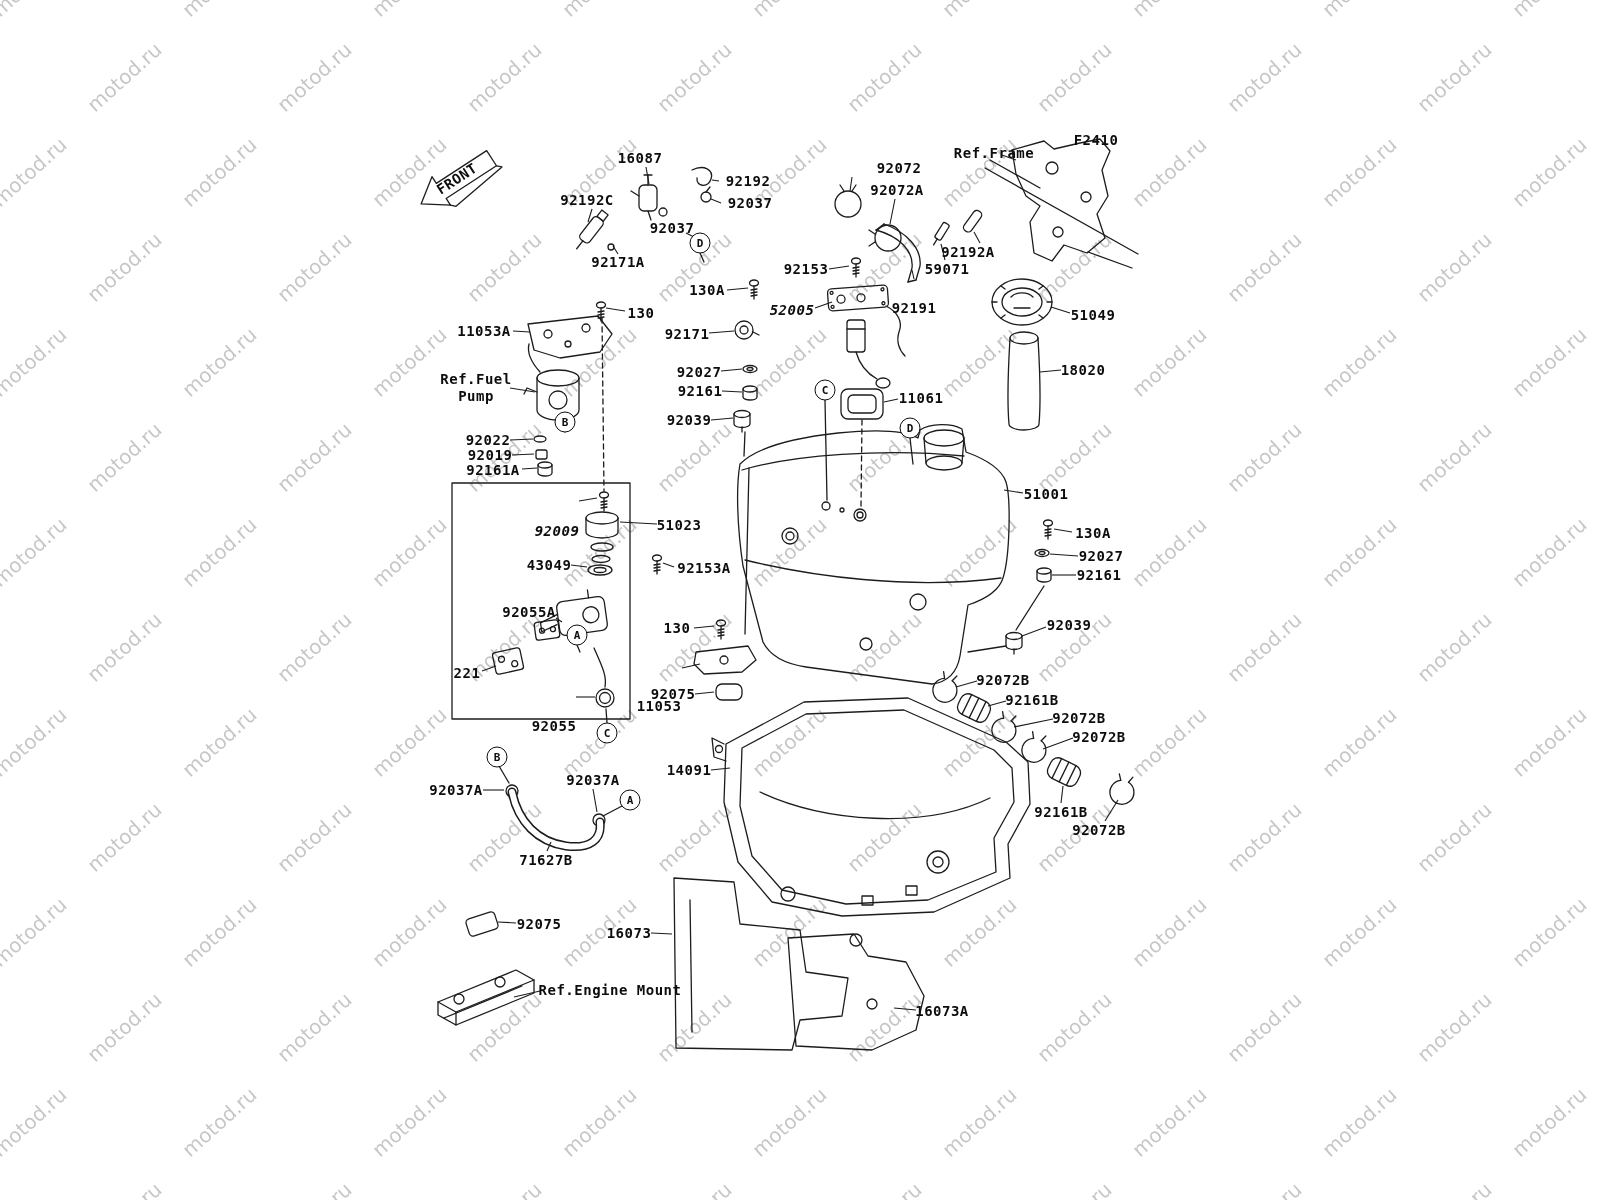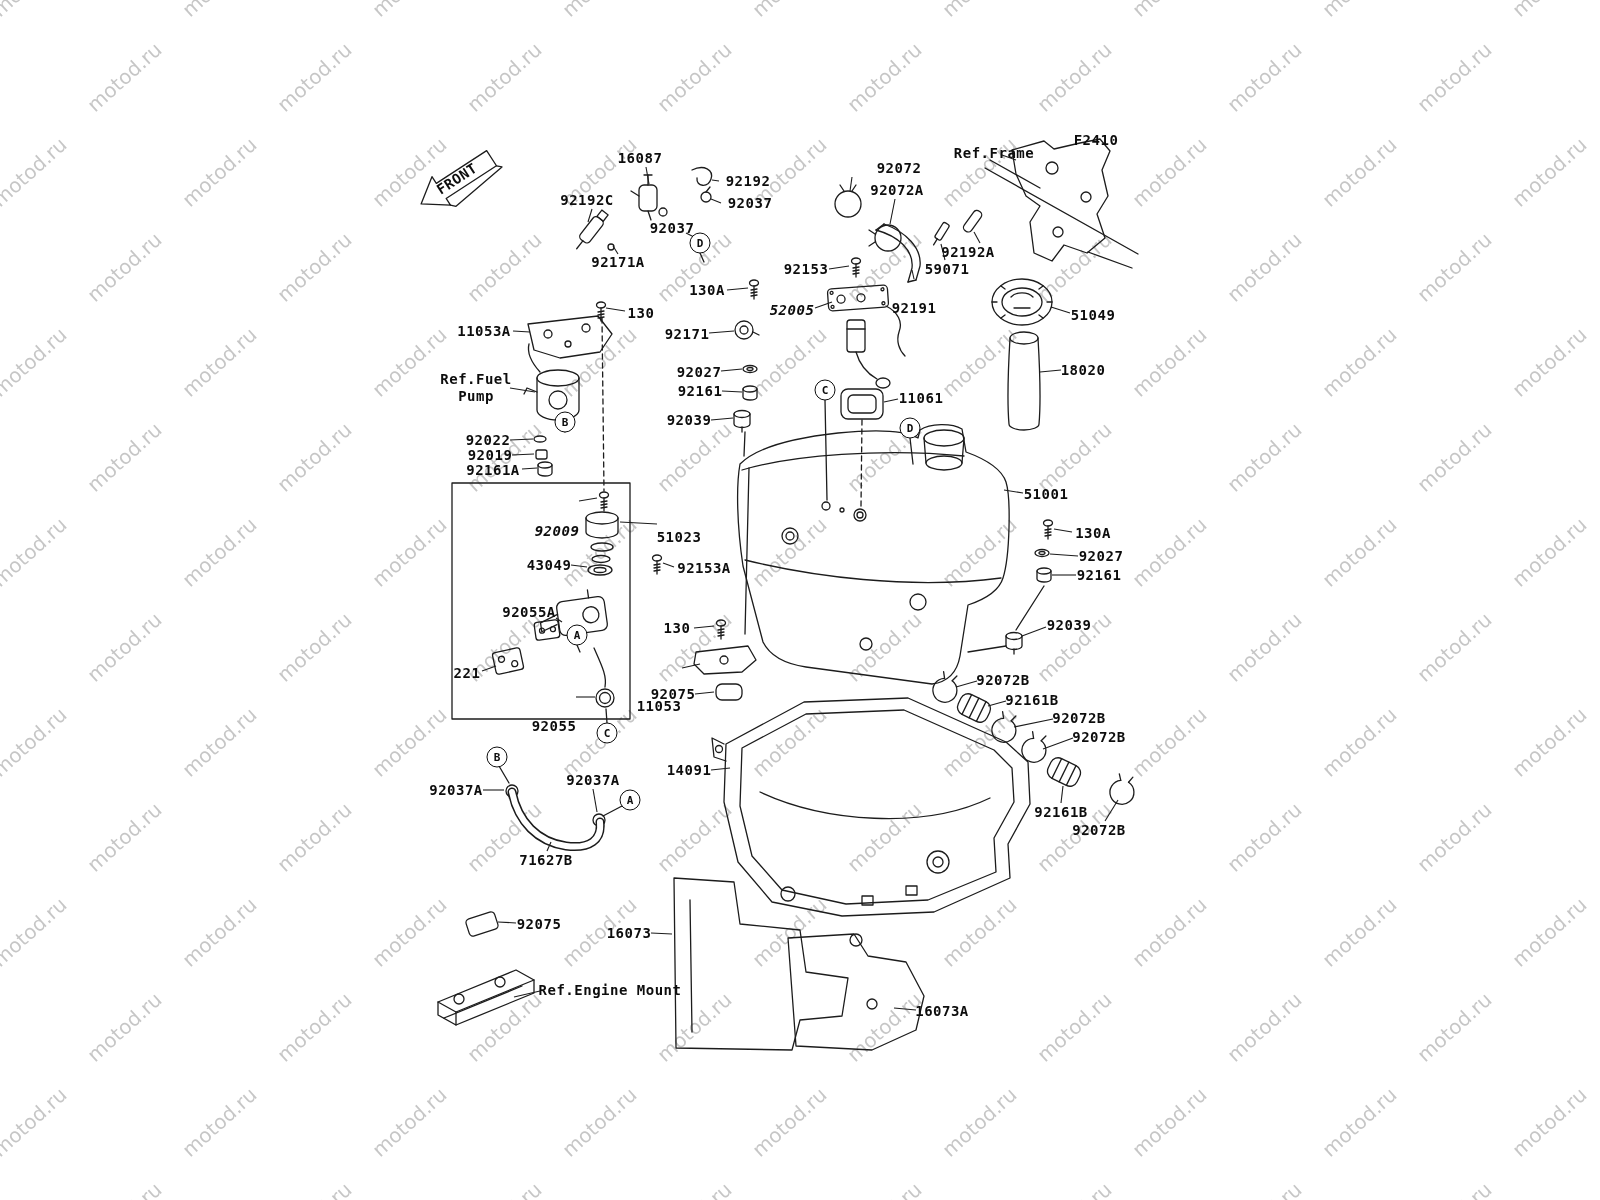--- a/index.html
+++ b/index.html
@@ -552,21 +552,21 @@
 Pump</div>
       <div class="part-label" style="left: 699px; top: 372px;">92027</div>
       <div class="part-label" style="left: 700px; top: 391px;">92161</div>
       <div class="part-label" style="left: 921px; top: 398px;">11061</div>
       <div class="part-label" style="left: 1083px; top: 370px;">18020</div>
       <div class="part-label" style="left: 488px; top: 440px;">92022</div>
       <div class="part-label" style="left: 490px; top: 455px;">92019</div>
       <div class="part-label" style="left: 493px; top: 470px;">92161A</div>
       <div class="part-label" style="left: 689px; top: 420px;">92039</div>
       <div class="part-label" style="left: 557px; top: 531px; font-style: italic;">92009</div>
-      <div class="part-label" style="left: 679px; top: 525px; margin-top: 12px;">51023</div>
+      <div class="part-label" style="left: 679px; top: 525px;">51023</div>
       <div class="part-label" style="left: 549px; top: 565px;">43049</div>
       <div class="part-label" style="left: 704px; top: 568px;">92153A</div>
       <div class="part-label" style="left: 1046px; top: 494px;">51001</div>
       <div class="part-label" style="left: 1093px; top: 533px;">130A</div>
       <div class="part-label" style="left: 1101px; top: 556px;">92027</div>
       <div class="part-label" style="left: 1099px; top: 575px;">92161</div>
       <div class="part-label" style="left: 529px; top: 612px;">92055A</div>
       <div class="part-label" style="left: 677px; top: 628px;">130</div>
       <div class="part-label" style="left: 1069px; top: 625px;">92039</div>
       <div class="part-label" style="left: 467px; top: 673px;">221</div>

